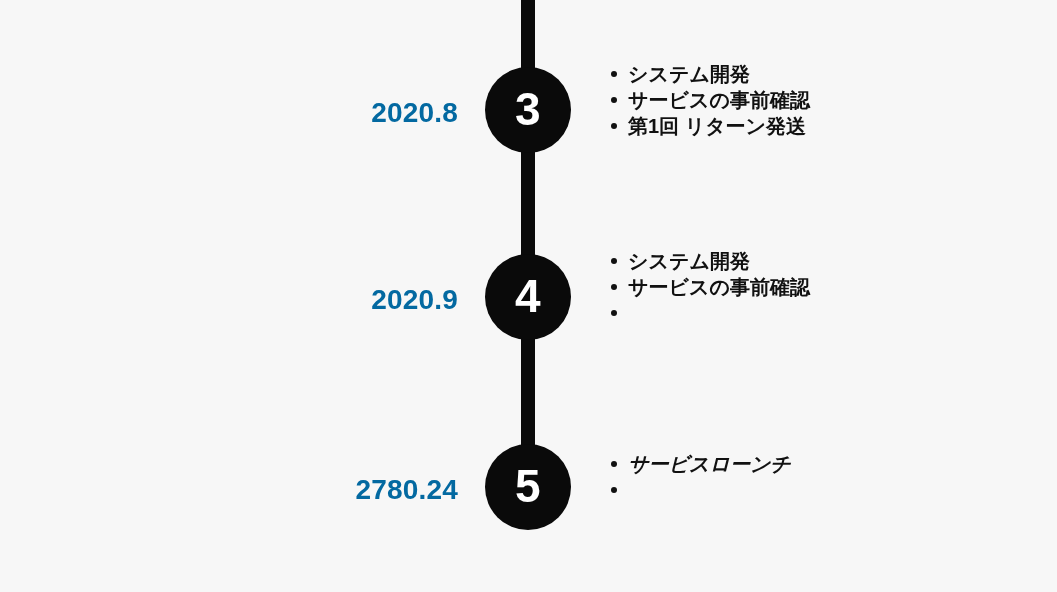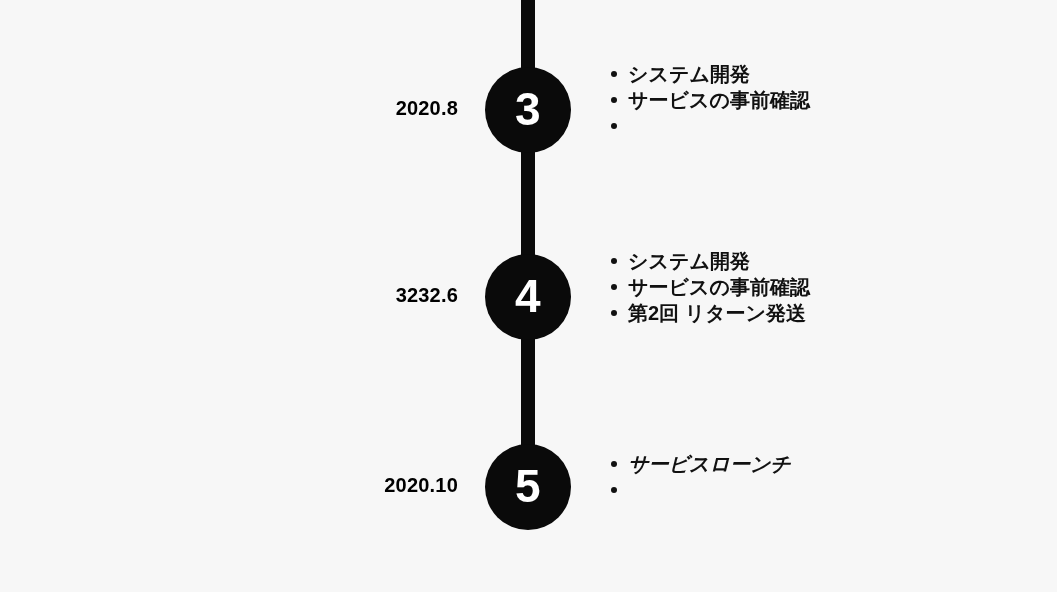--- a/index.html
+++ b/index.html
@@ -38,23 +38,23 @@
     width: 1057px;
     height: 0;
   }
 
   .entry-date {
     position: absolute;
     right: 599px;            
     top: -13px;
     width: 260px;
     text-align: right;
-    font-size: 20px;
+    font-size: 28px;
     font-weight: bold;
-    color: #000000;
+    color: #0369a1;
     letter-spacing: 0.2px;
     white-space: nowrap;
   }
 
   .entry-marker {
     position: absolute;
     left: 485px;
     top: -43px;
     width: 86px;
     height: 86px;
@@ -121,47 +121,47 @@
       <li class="entry-item">
         <span class="bullet-dot"></span>
         <span>システム開発</span>
       </li>
       <li class="entry-item">
         <span class="bullet-dot"></span>
         <span>サービスの事前確認</span>
       </li>
       <li class="entry-item">
         <span class="bullet-dot"></span>
+        <span>第1回 リターン発送</span>
       </li>
     </ul>
   </div>
 
   <div class="timeline-entry" style="top:297px;">
-    <div class="entry-date">3232.6</div>
+    <div class="entry-date">2020.9</div>
     <div class="entry-marker">
       <span class="entry-number">4</span>
     </div>
     <ul class="entry-items items-3">
       <li class="entry-item">
         <span class="bullet-dot"></span>
         <span>システム開発</span>
       </li>
       <li class="entry-item">
         <span class="bullet-dot"></span>
         <span>サービスの事前確認</span>
       </li>
       <li class="entry-item">
         <span class="bullet-dot"></span>
-        <span>第2回 リターン発送</span>
       </li>
     </ul>
   </div>
 
   <div class="timeline-entry" style="top:487px;">
-    <div class="entry-date">2020.10</div>
+    <div class="entry-date">2780.24</div>
     <div class="entry-marker">
       <span class="entry-number">5</span>
     </div>
     <ul class="entry-items items-2">
       <li class="entry-item">
         <span class="bullet-dot"></span>
         <span>サービスローンチ</span>
       </li>
       <li class="entry-item">
         <span class="bullet-dot"></span>

